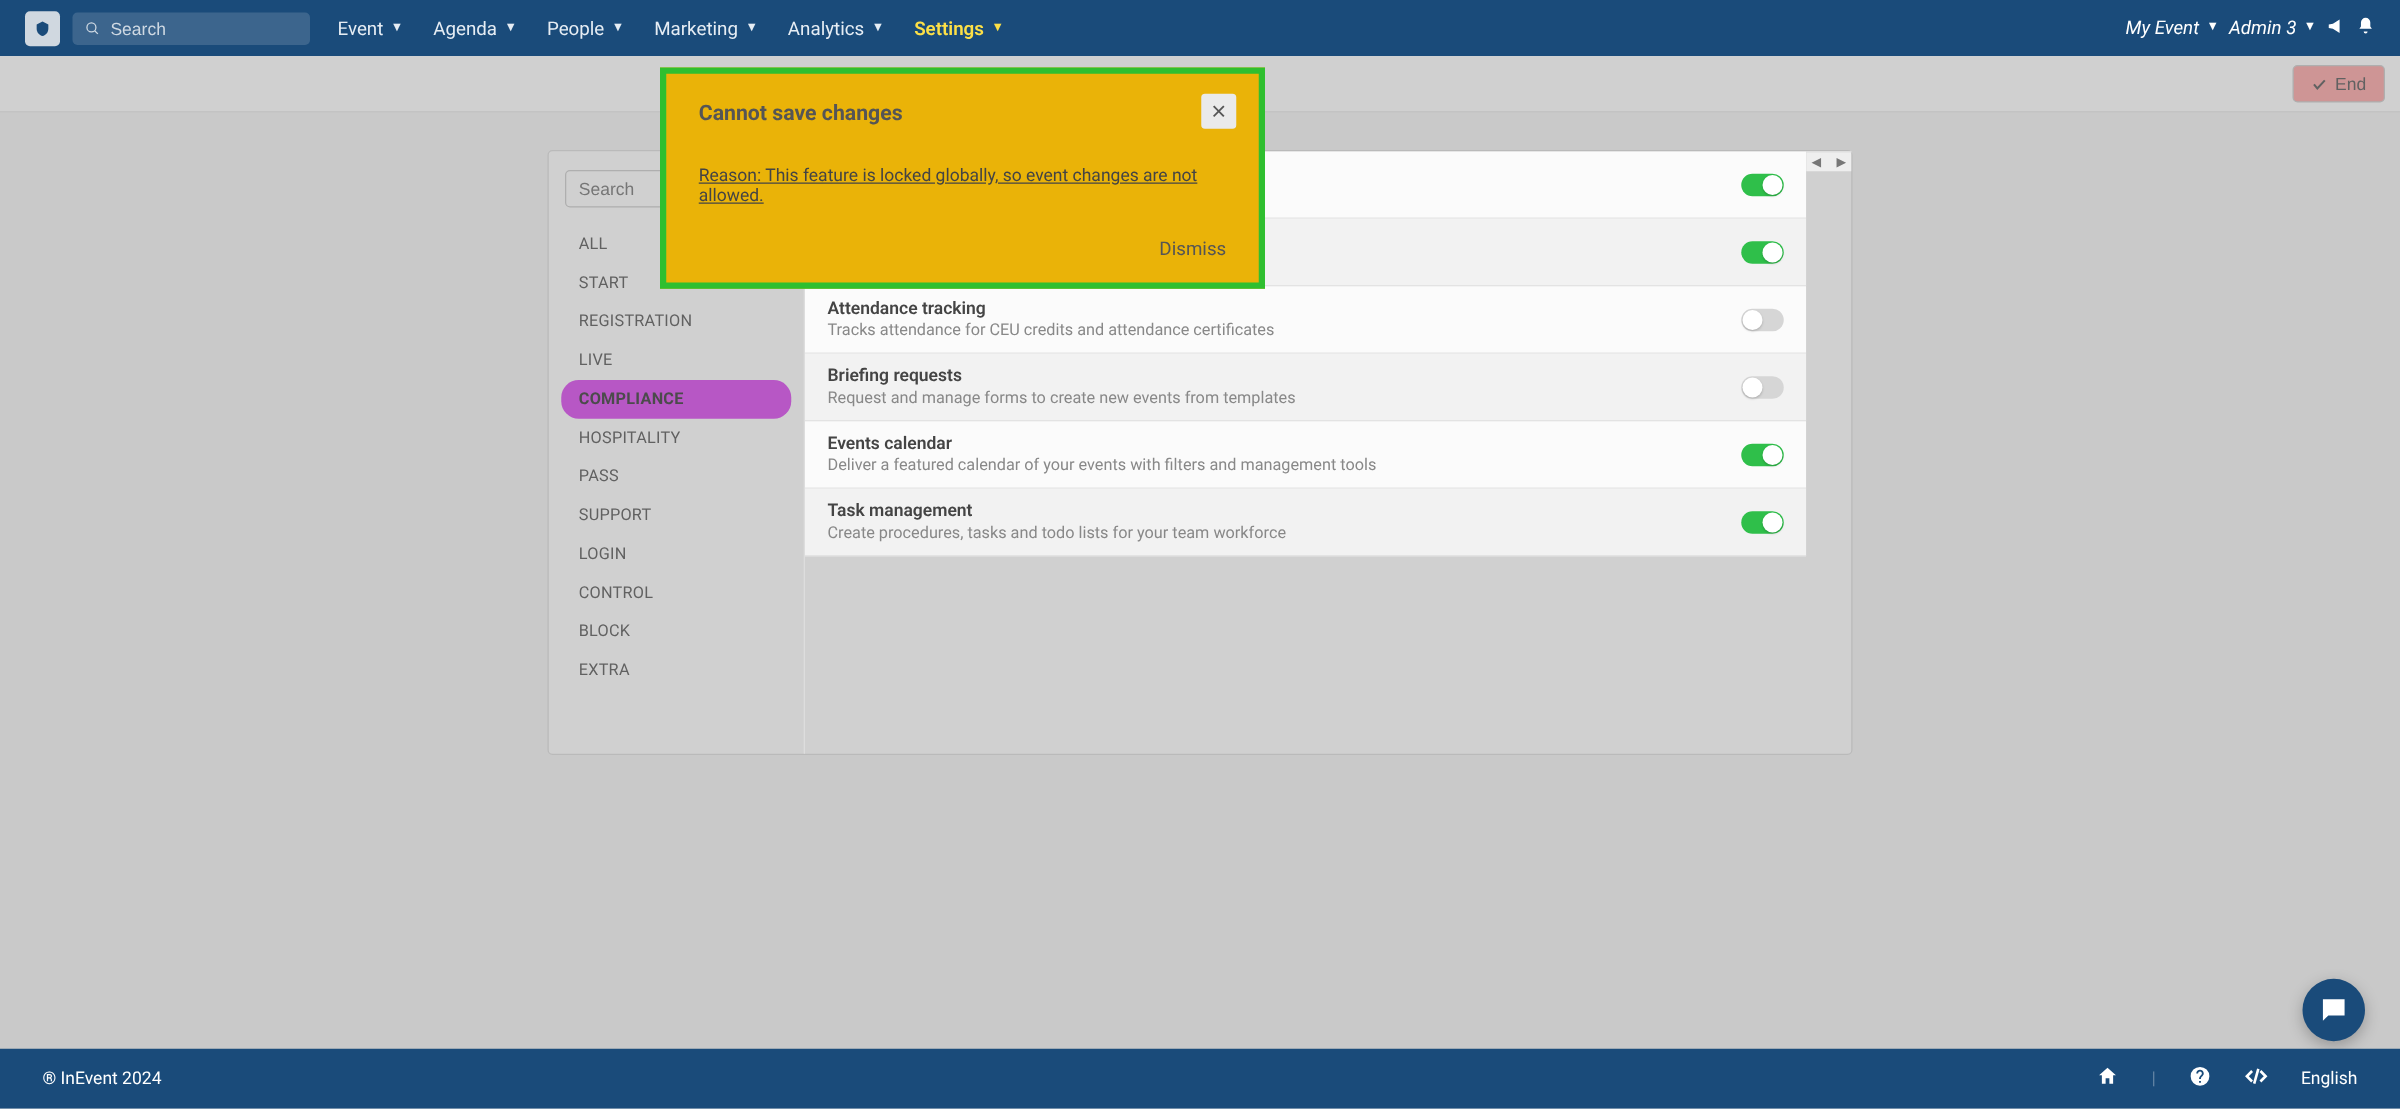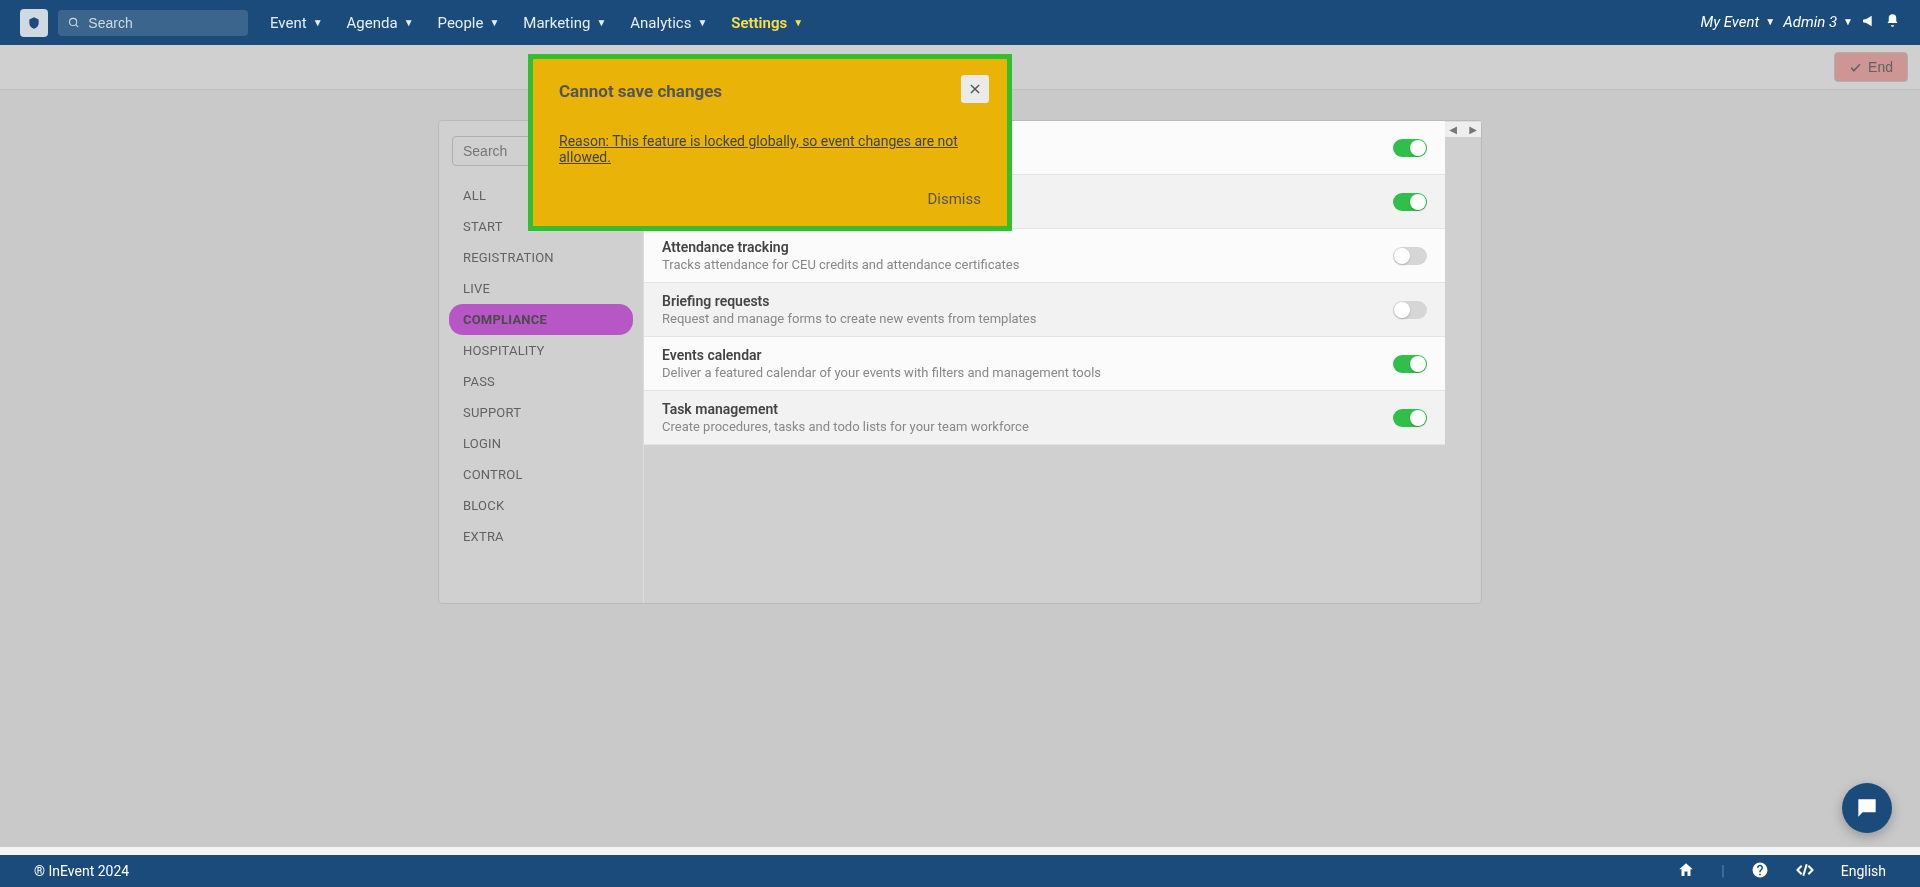--- a/index.html
+++ b/index.html
@@ -45,21 +45,21 @@
 .toggle.on { background: #2fbf4a; }
 .toggle.on .knob { right: 1px; }
 .toggle.off { background: #d6d6d6; }
 .toggle.off .knob { left: 1px; }
 
 .hscroll { height: 16px; background: #eee; border-top: 1px solid #ddd; display: flex; align-items: center; }
 .hscroll .arrow { width: 16px; text-align: center; color: #777; font-size: 10px; cursor: pointer; }
 .hscroll .track { flex: 1; height: 12px; background: #bfbfbf; border-radius: 2px; margin: 0 2px; }
 
 
-.footer { position: absolute; bottom: 0; left: 0; right: 0; height: 32px; background: #1a4b7a; color: #fff; display: flex; align-items: center; padding: 0 34px; font-size: 14px; }
+.footer { position: absolute; bottom: 0; left: 0; right: 0; height: 48px; background: #1a4b7a; color: #fff; display: flex; align-items: center; padding: 0 34px; font-size: 14px; }
 .footer-right { margin-left: auto; display: flex; align-items: center; gap: 26px; }
 .footer-divider { color: rgba(255,255,255,0.3); }
 
 
 .overlay { position: absolute; top: 45px; left: 0; right: 0; bottom: 40px; background: rgba(120,120,120,0.35); }
 .modal { position: absolute; top: 54px; left: 528px; width: 484px; background: #eab308; border: 5px solid #2fbf2f; z-index: 100; }
 .modal-inner { padding: 22px 26px 18px 26px; }
 .modal-title { font-size: 17px; font-weight: 700; color: #555; }
 .modal-close { position: absolute; top: 16px; right: 18px; width: 28px; height: 28px; background: #eaeaea; border-radius: 3px; display: flex; align-items: center; justify-content: center; color: #555; cursor: pointer; font-size: 16px; }
 .modal-body { margin-top: 32px; font-size: 14px; color: #444; text-decoration: underline; }

